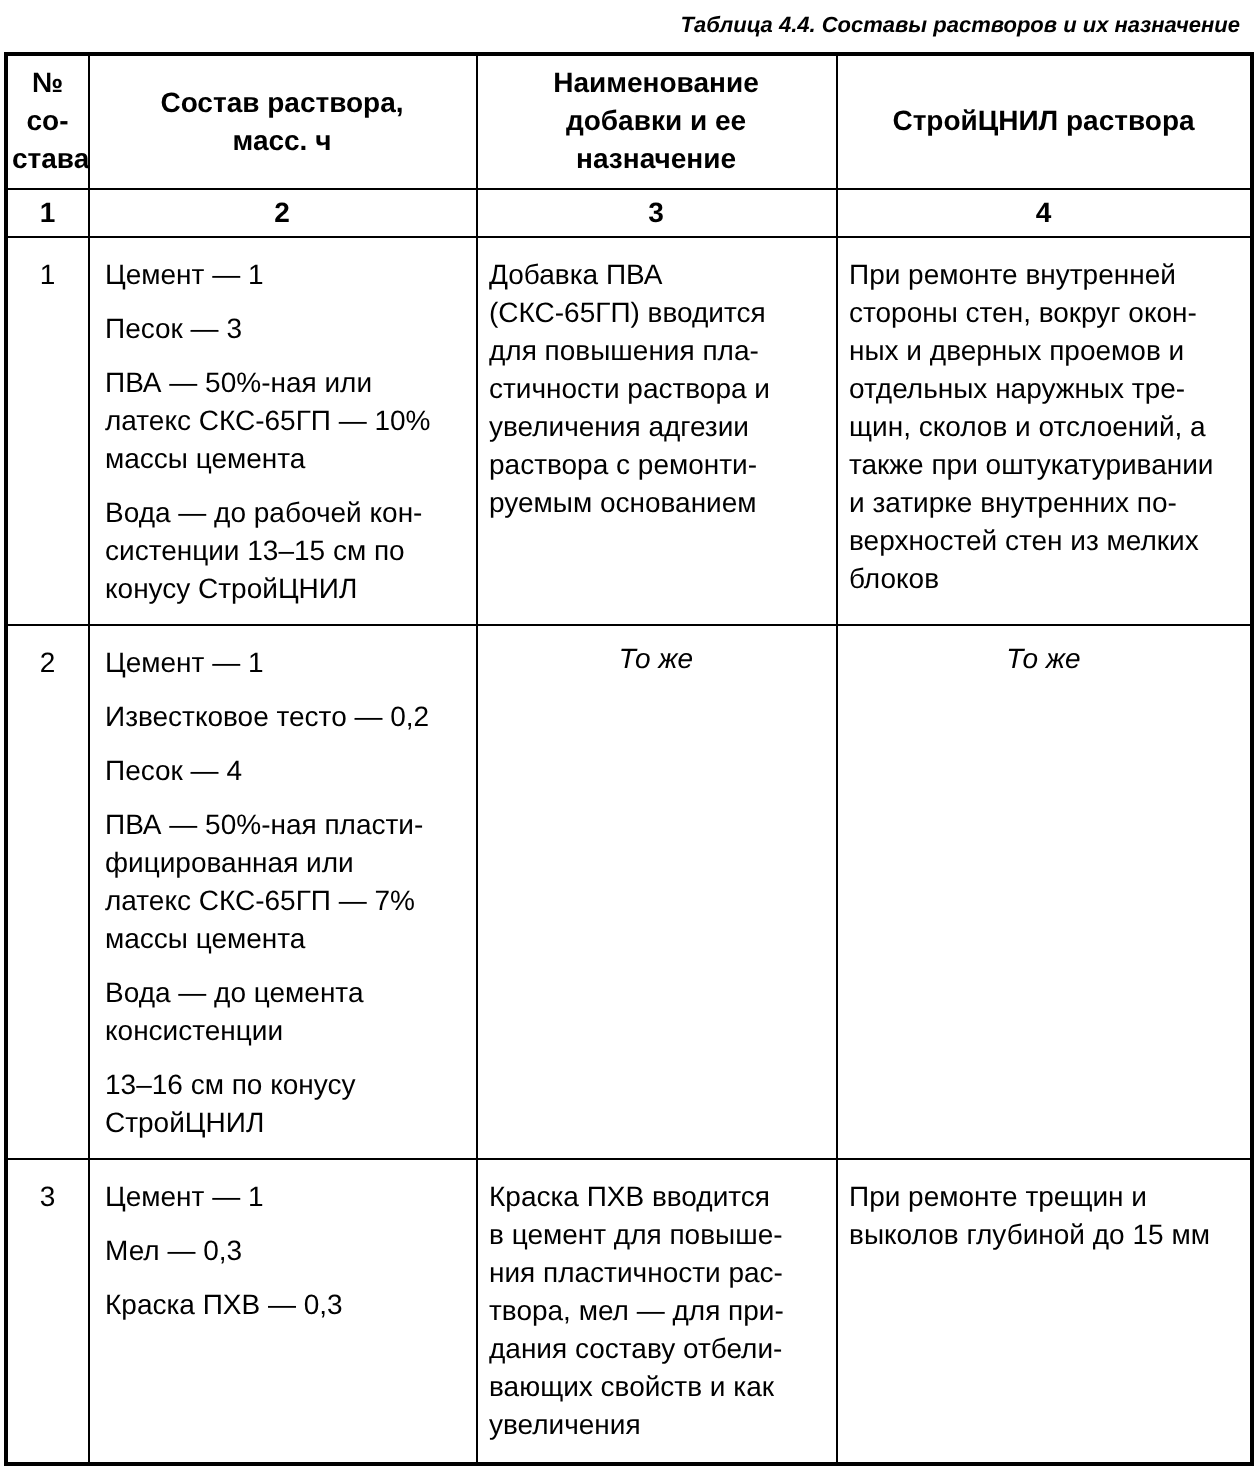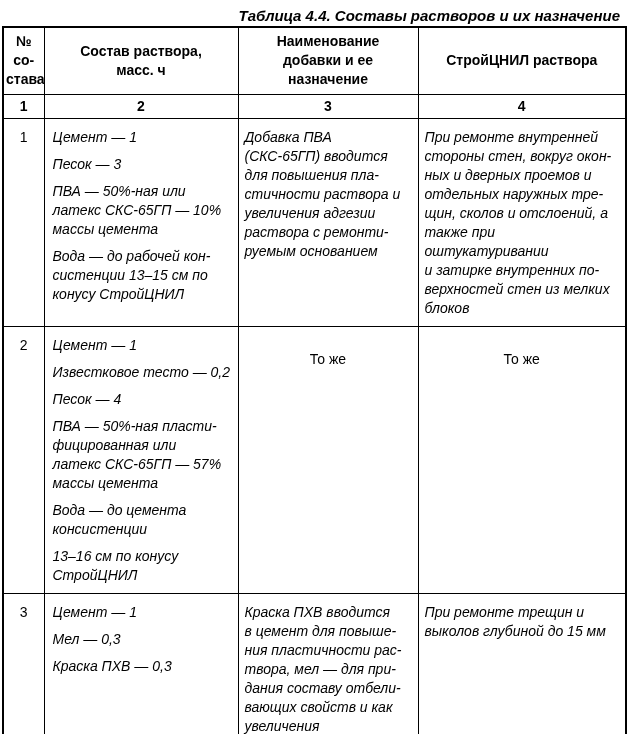--- a/index.html
+++ b/index.html
@@ -11,21 +11,21 @@
     color: #000000;
     font-family: "Liberation Sans", sans-serif;
     font-size: 14px;
     overflow: hidden;
   }
   .caption {
     padding: 7px 7px 13px 0;
     text-align: right;
     font-style: italic;
     font-weight: bold;
-    font-size: 15px;
+    font-size: 11px;
     height: 26px;
   }
   table.main {
     margin-left: 2px;
     width: 623px;
     border-collapse: collapse;
     table-layout: fixed;
   }
   table.main, table.main tr, table.main td, table.main th {
     border: 1.5px solid #000000;
@@ -54,25 +54,25 @@
   tbody td { vertical-align: top; }
   td.num-cell {
     text-align: center;
     padding-top: 9px;
   }
   td.text-cell { padding: 9px 4px 0 8px; }
   td.text-cell.tight { padding-left: 6px; margin-top: 44px; }
   td.text-cell p {
     margin: 0 0 8px 0;
     white-space: pre-line;
-    font-style: italic;
   }
   td.center-cell {
     text-align: center;
-    padding-top: 23px;
+    padding-top: 7px;
+    font-style: italic;
   }
   tr.row-1 { height: 185px; }
   tr.row-2 { height: 264px; }
   tr.row-3 { height: 153px; }
 </style>
 </head>
 <body>
 
 <div class="page">
 
@@ -139,21 +139,21 @@
         </td>
       </tr>
       <tr class="row-2">
         <td class="num-cell">2</td>
         <td class="text-cell">
           <p>Цемент — 1</p>
           <p>Известковое тесто — 0,2</p>
           <p>Песок — 4</p>
           <p>ПВА — 50%-ная пласти-
 фицированная или
-латекс СКС-65ГП — 57%
+латекс СКС-65ГП — 7%
 массы цемента</p>
           <p>Вода — до цемента
 консистенции</p>
           <p>13–16 см по конусу
 СтройЦНИЛ</p>
         </td>
         <td class="center-cell">То же</td>
         <td class="center-cell">То же</td>
       </tr>
       <tr class="row-3">

